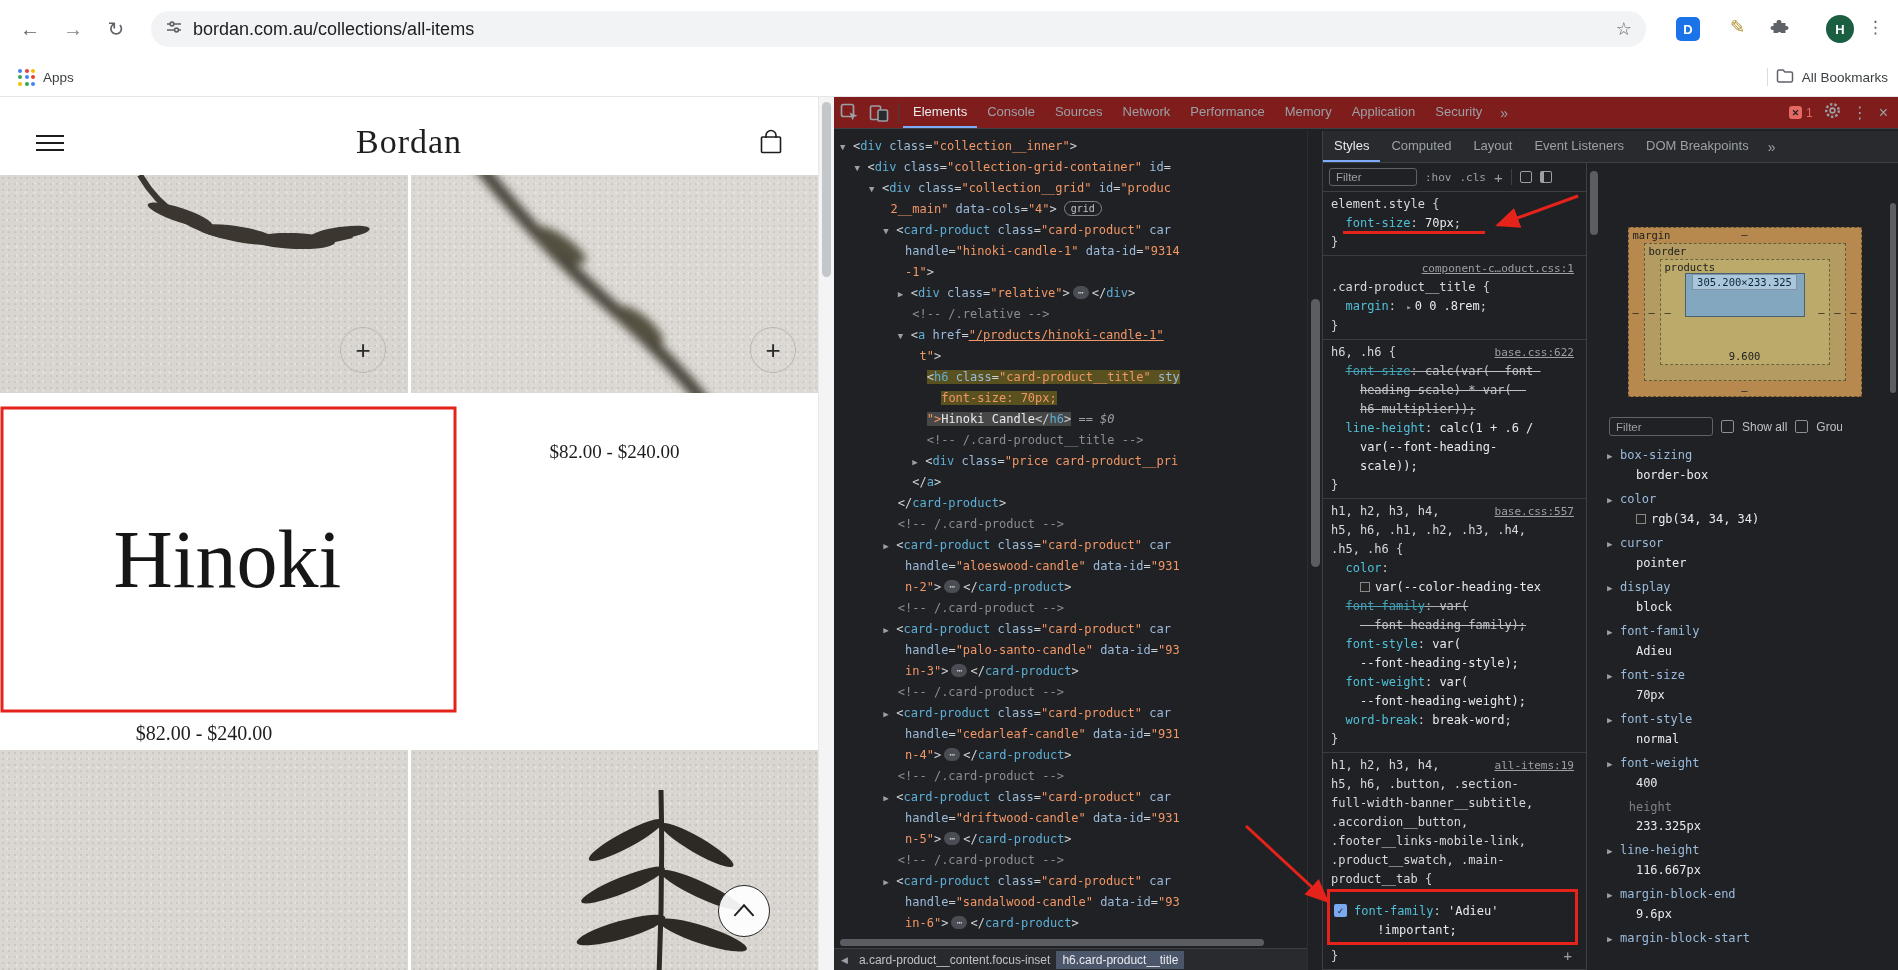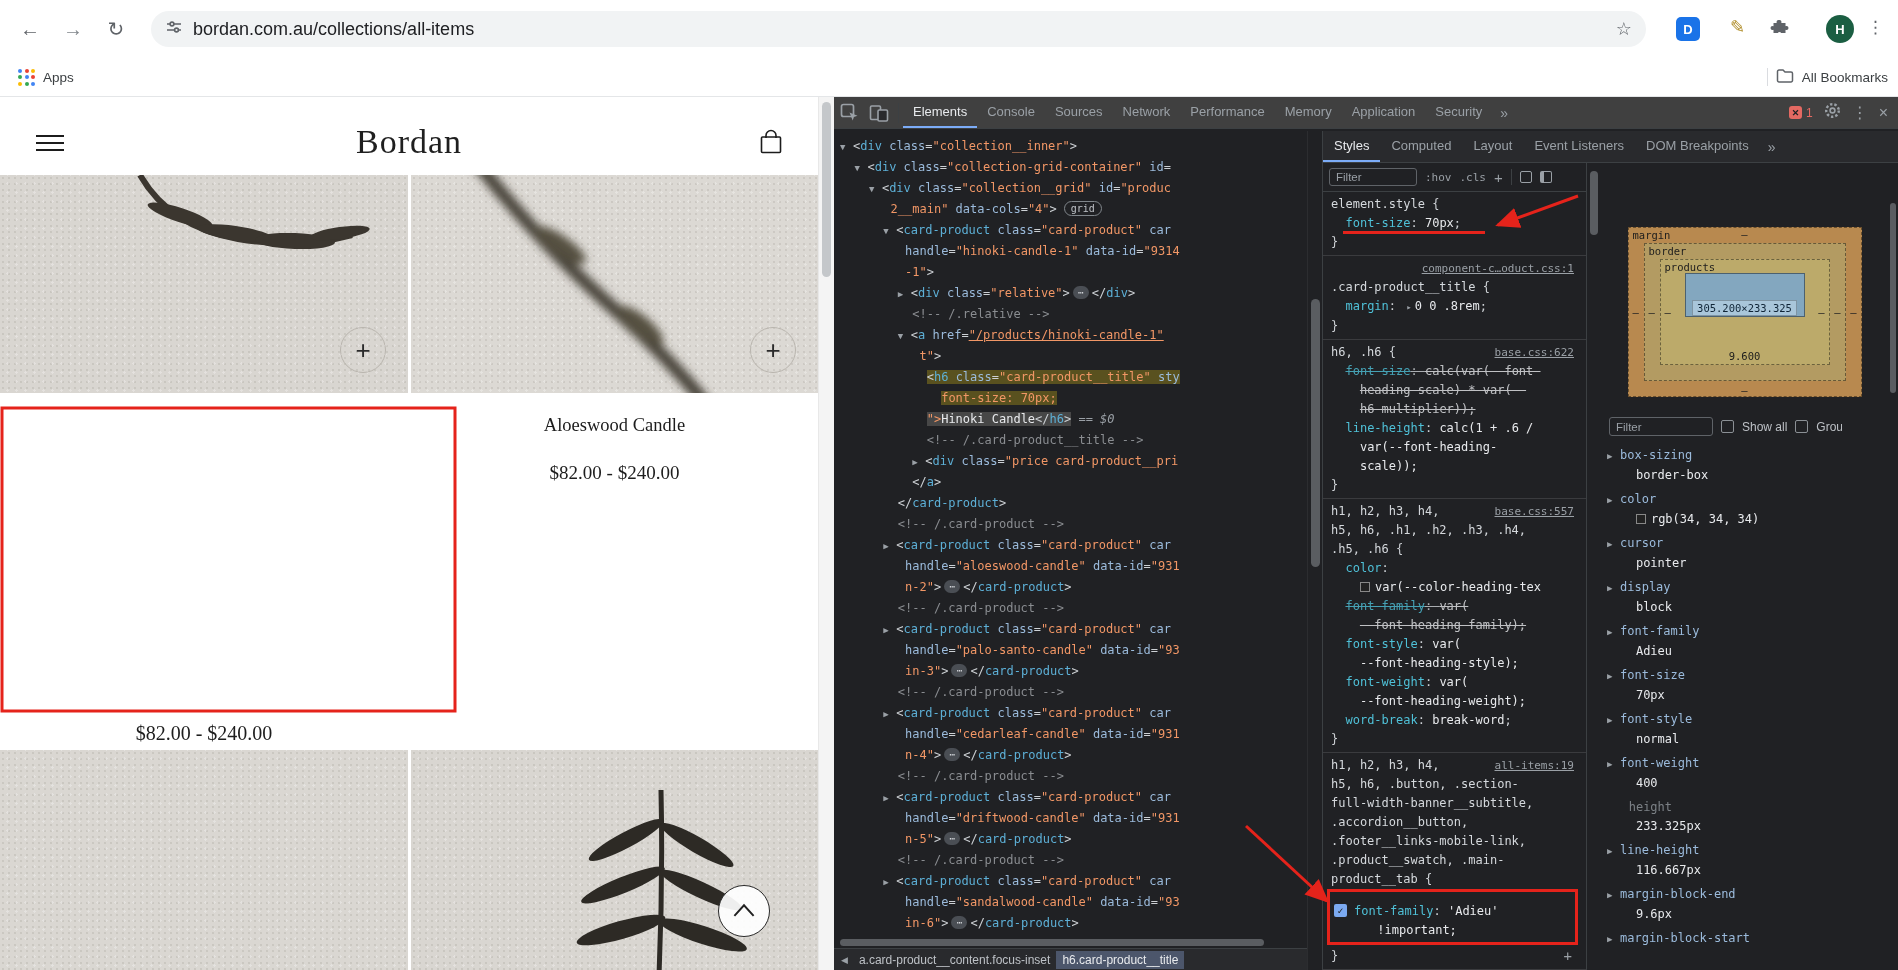--- a/index.html
+++ b/index.html
@@ -47,21 +47,21 @@
   .hprice{position:absolute;left:0;top:625px;width:408px;text-align:center;font-size:20px;color:#1d1d1d}
   .aloes{position:absolute;left:411px;top:318px;width:407px;text-align:center;color:#1d1d1d}
   .aloes .t{font-size:18.5px}
   .aloes .p{font-size:19px;margin-top:26px}
   .scrolltop{position:absolute;left:718px;top:788px;width:52px;height:52px;border-radius:50%;background:rgba(255,255,255,.92);border:1.5px solid #2a2a2a;display:flex;align-items:center;justify-content:center;cursor:pointer}
   .site-scroll{position:absolute;left:818px;top:0;width:16px;height:100%;background:#f4f4f4;border-left:1px solid #e8e8e8}
   .site-scroll .thumb{position:absolute;left:3px;right:3px;top:5px;height:175px;background:#c4c7ca;border-radius:6px}
 
   
   .devtools{position:absolute;left:834px;top:0;width:1064px;height:100%;background:#202124;color:#e8eaed}
-  .dt-toolbar{position:absolute;left:0;top:0;right:0;height:32px;background:#404040;border-bottom:1px solid #3c4043;display:flex;align-items:center}
+  .dt-toolbar{position:absolute;left:0;top:0;right:0;height:32px;background:#7f1d1d;border-bottom:1px solid #3c4043;display:flex;align-items:center}
   .dt-icon{width:30px;height:26px;display:flex;align-items:center;justify-content:center;cursor:pointer}
   .dt-sep{width:1px;height:20px;background:#3c4043;margin:0 4px}
   .dt-tabs{display:flex;height:100%;align-items:stretch}
   .dt-tab{display:flex;align-items:center;padding:0 10px;font-size:13px;color:#9aa0a6;border-bottom:2px solid transparent;cursor:pointer;white-space:nowrap}
   .dt-tab.active{color:#e8eaed;border-bottom-color:#7cacf8}
   .dt-more{color:#9aa0a6;font-size:14px;display:flex;align-items:center;padding:0 8px;cursor:pointer}
   .dt-right{margin-left:auto;display:flex;align-items:center;gap:11px;padding-right:10px}
   .err{display:flex;align-items:center;gap:4px;color:#e46962;font-size:12px;cursor:pointer}
   .err-ic{width:13px;height:13px;border-radius:3px;background:#e46962;color:#202124;font-size:9px;display:flex;align-items:center;justify-content:center;font-weight:bold}
   .dt-x{color:#9aa0a6;font-size:16px;cursor:pointer}
@@ -107,21 +107,21 @@
   .computed-list{margin-top:10px;padding:0 6px;font:12px/19px "DejaVu Sans Mono",monospace;white-space:pre}
   .computed-list .code-line{position:relative}
   .code-line.cv{margin-bottom:5px}
 
   
   .boxmodel{position:relative;width:234px;height:170px;margin:64px auto 0;font-family:"DejaVu Sans Mono",monospace;font-size:10.5px;color:#1c1c1c}
   .bm{position:absolute;border:1px dashed rgba(0,0,0,.42)}
   .bm-margin{left:0;top:0;right:0;bottom:0;background:#b8894f}
   .bm-border{left:15px;top:15px;right:15px;bottom:15px;background:#b39b62}
   .bm-padding{left:15px;top:15px;right:15px;bottom:15px;background:#bcaa6a}
-  .bm-content{position:absolute;left:24px;right:24px;top:13px;height:44px;background:#83a7bf;border:1px solid rgba(0,0,0,.42);display:flex;align-items:flex-end;justify-content:center;color:#0f2436}
+  .bm-content{position:absolute;left:24px;right:24px;top:13px;height:44px;background:#83a7bf;border:1px solid rgba(0,0,0,.42);display:flex;align-items:flex-start;justify-content:center;color:#0f2436}
   .bm-content span{background:#a9c6da;padding:1px 4px;border:1px solid rgba(0,0,0,.25)}
   .bm-lab{position:absolute;top:1px;left:4px}
   .bm-d{position:absolute;color:#222}
   .d-t{top:0;left:50%;transform:translateX(-50%)}
   .d-b{bottom:0;left:50%;transform:translateX(-50%)}
   .d-l{left:4px;top:50%;transform:translateY(-50%)}
   .d-r{right:4px;top:50%;transform:translateY(-50%)}
   .bm-pb{position:absolute;bottom:2px;left:50%;transform:translateX(-50%);color:#1c1c1c}
 
   
@@ -254,25 +254,25 @@
         <g filter="url(#blur1)">
           <path d="M60 -20 Q130 70 210 140 Q260 185 300 235" fill="none" stroke="#4a443b" stroke-width="13"></path>
           <ellipse cx="150" cy="70" rx="30" ry="9" fill="#55503f" transform="rotate(35 150 70)"></ellipse>
           <ellipse cx="230" cy="150" rx="28" ry="9" fill="#55503f" transform="rotate(40 230 150)"></ellipse>
         </g>
       </svg>
       <div class="plus-btn">+</div>
     </div>
 
     <div class="hinoki">
+      <div class="line">Hinoki</div>
     </div>
     <div class="hprice">$82.00 - $240.00</div>
 
     <div class="aloes">
-      <div class="t">Aloeswood Candle</div>
       <div class="p">$82.00 - $240.00</div>
     </div>
 
     <div class="pimg" id="img3"></div>
     <div class="pimg" id="img4">
       <svg width="407" height="220" viewBox="0 0 407 220">
         <path d="M250 40 Q252 130 248 225" fill="none" stroke="#2d2a25" stroke-width="5"></path>
         <g fill="#2d2a25">
           <ellipse cx="215" cy="90" rx="42" ry="8" transform="rotate(-28 215 90)"></ellipse>
           <ellipse cx="286" cy="95" rx="42" ry="8" transform="rotate(30 286 95)"></ellipse>

